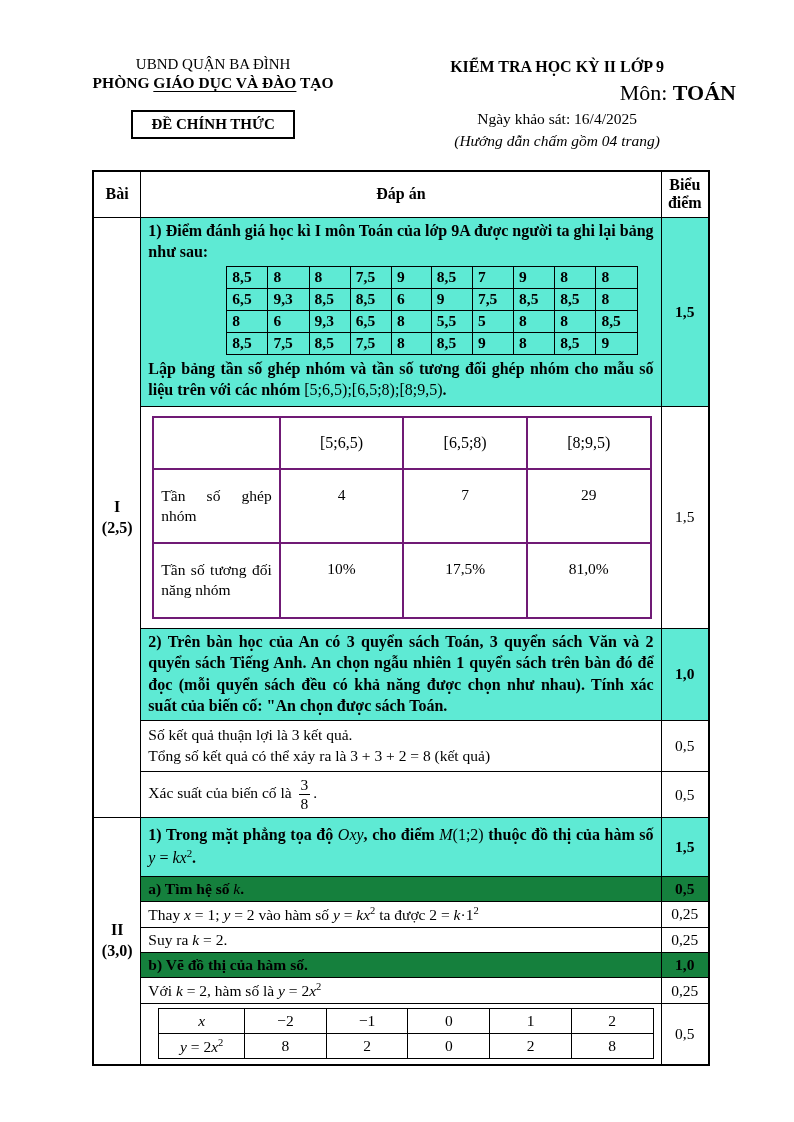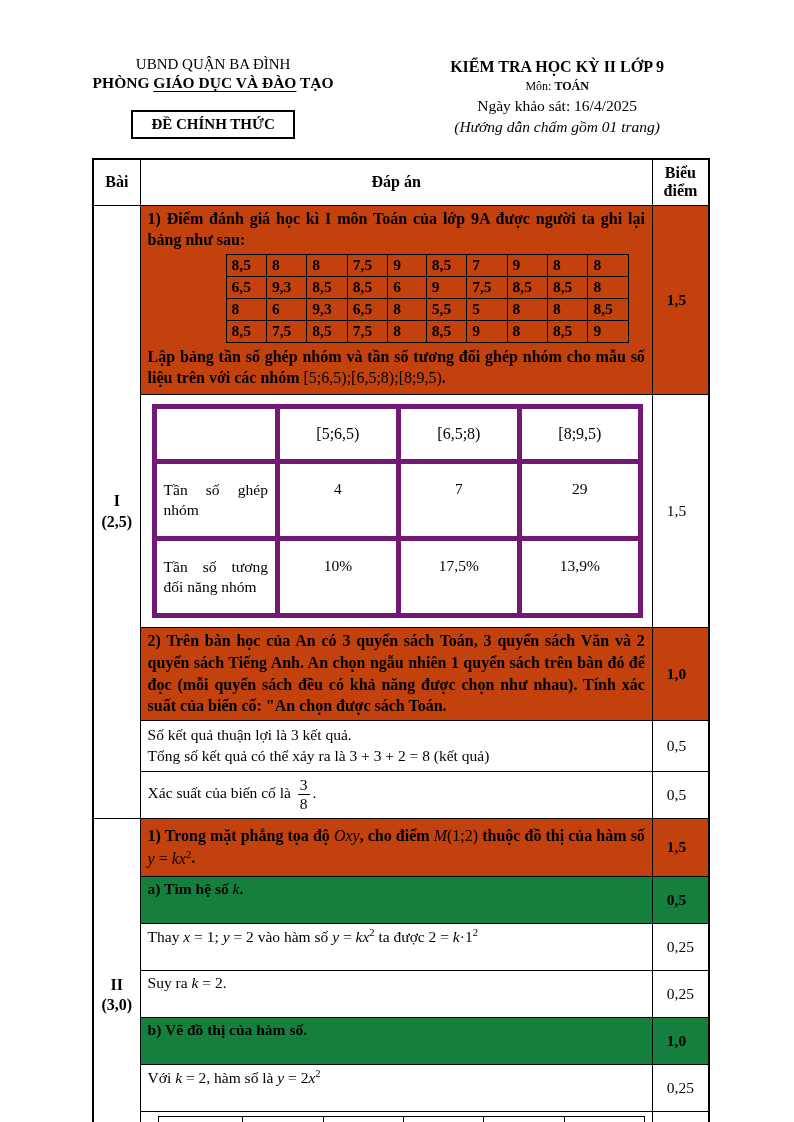--- a/index.html
+++ b/index.html
@@ -16,21 +16,21 @@
   .hdr-left  { flex:0 0 48%; text-align:center; }
   .hdr-right { flex:0 0 52%; text-align:center; }
   .org1 { font-size:15px; }
   .org2 { font-size:15.5px; font-weight:bold; margin-top:1px; }
   .ul   { text-decoration:underline; text-underline-offset:3px; }
   .stamp {
     display:inline-block; border:2px solid #000; padding:4px 18px;
     font-weight:bold; font-size:15px; margin-top:18px;
   }
   .hdr-right .t1 { font-size:16px; font-weight:bold; line-height:1.38; }
-  .hdr-right .t2 { font-size:12px; line-height:1.38; }
+  .hdr-right .t2 { font-size:22px; line-height:1.38;text-align:right; }
   .hdr-right .t2 b { font-weight:bold; }
   .hdr-right .t3 { font-size:15.5px; line-height:1.38; }
   .hdr-right .t4 { font-size:15.5px; font-style:italic; line-height:1.38; }
 
   
   table.main {
     border-collapse:collapse; width:618px;
     margin:19px 0 0 92px; font-size:15.5px;
     border:2px solid #000;
   }
@@ -38,23 +38,23 @@
   table.main th {
     font-weight:bold; text-align:center; vertical-align:middle;
     height:46px; font-size:16px; line-height:1.15; padding:2px;
   }
   td.bai {
     text-align:center; vertical-align:middle; font-weight:bold;
     font-size:16px; width:48px; line-height:1.3;
   }
   td.ans { padding:2px 7px 3px 7px; vertical-align:top; }
   td.score {
-    width:48px; text-align:left; vertical-align:middle; padding:14px;
-  }
-  .bg-pink { background:#c2410c; }
+    width:48px; text-align:center; vertical-align:middle; padding:2px;
+  }
+  .bg-pink { background:#5eead4; }
   .bg-gray { background:#15803d; }
   .bold { font-weight:bold; }
   .jus { text-align:justify; }
   .statement { font-size:16px; line-height:1.32; }
   .math { font-weight:400; }
   sup { font-size:0.68em; }
   .line { line-height:1.35; }
 
   
   .frac {
@@ -68,21 +68,21 @@
   table.grid {
     border-collapse:collapse; margin:3px 16px 3px 78px; font-size:15.5px;
   }
   table.grid td {
     border:1px solid #000; width:43px; height:22px;
     text-align:left; padding:0 0 0 5px; font-weight:bold;
   }
 
   
   table.freq { border-collapse:collapse; margin:4px 2px 4px 4px; font-size:15.5px; }
-  table.freq td { border:5px solid #701a75; padding:16px 7px; vertical-align:top; }
+  table.freq td { border:2px solid #701a75; padding:16px 7px; vertical-align:top; }
   table.freq .fl { width:128px; text-align:justify; line-height:1.3; }
   table.freq tr.fhead td { text-align:center; height:30px; font-size:16px; }
   table.freq td:not(.fl) { width:125px; text-align:center; }
   table.freq tr.fdata td { height:41px; }
 
   
   table.vals { border-collapse:collapse; margin:2px 0 2px 10px; font-size:15.5px; }
   table.vals td {
     border:1px solid #000; text-align:center; height:25px;
     vertical-align:middle; padding:0 4px;
@@ -107,21 +107,21 @@
       <div class="org1">UBND QUẬN BA ĐÌNH</div>
       <div class="org2"><span>PHÒNG </span><span class="ul">GIÁO DỤC VÀ ĐÀO</span><span> TẠO</span></div>
       <div>
         <span class="stamp">ĐỀ CHÍNH THỨC</span>
       </div>
     </div>
     <div class="hdr-right">
       <div class="t1">KIỂM TRA HỌC KỲ II LỚP 9</div>
       <div class="t2"><span>Môn: </span><b>TOÁN</b></div>
       <div class="t3">Ngày khảo sát: 16/4/2025</div>
-      <div class="t4">(Hướng dẫn chấm gồm 01 trang)</div>
+      <div class="t4">(Hướng dẫn chấm gồm 04 trang)</div>
     </div>
   </div>
 
   <table class="main">
     <colgroup>
         <col style="width:48px">
         <col style="width:522px">
         <col style="width:48px">
       </colgroup>
     <tbody>
@@ -208,21 +208,21 @@
           <tr class="fdata">
             <td class="fl">Tần số ghép nhóm</td>
           <td>4</td>
                   <td>7</td>
                   <td>29</td>
                 </tr>
           <tr class="fdata">
             <td class="fl">Tần số tương đối năng nhóm</td>
           <td>10%</td>
                   <td>17,5%</td>
-                  <td>13,9%</td>
+                  <td>81,0%</td>
                 </tr>
           </tbody>
         </table>
       </td>
       <td class="score">1,5</td>
     </tr>
 
     <tr class="rI3">
       <td class="ans bg-pink bold jus statement">
         <div class="line">2)  Trên bàn học của An có 3 quyển sách Toán, 3 quyển sách Văn và 2 quyển sách Tiếng Anh. An chọn ngẫu nhiên 1 quyển sách trên bàn đó để đọc (mỗi quyển sách đều có khả năng được chọn như nhau). Tính xác suất của biến cố: "An chọn được sách Toán.</div>

